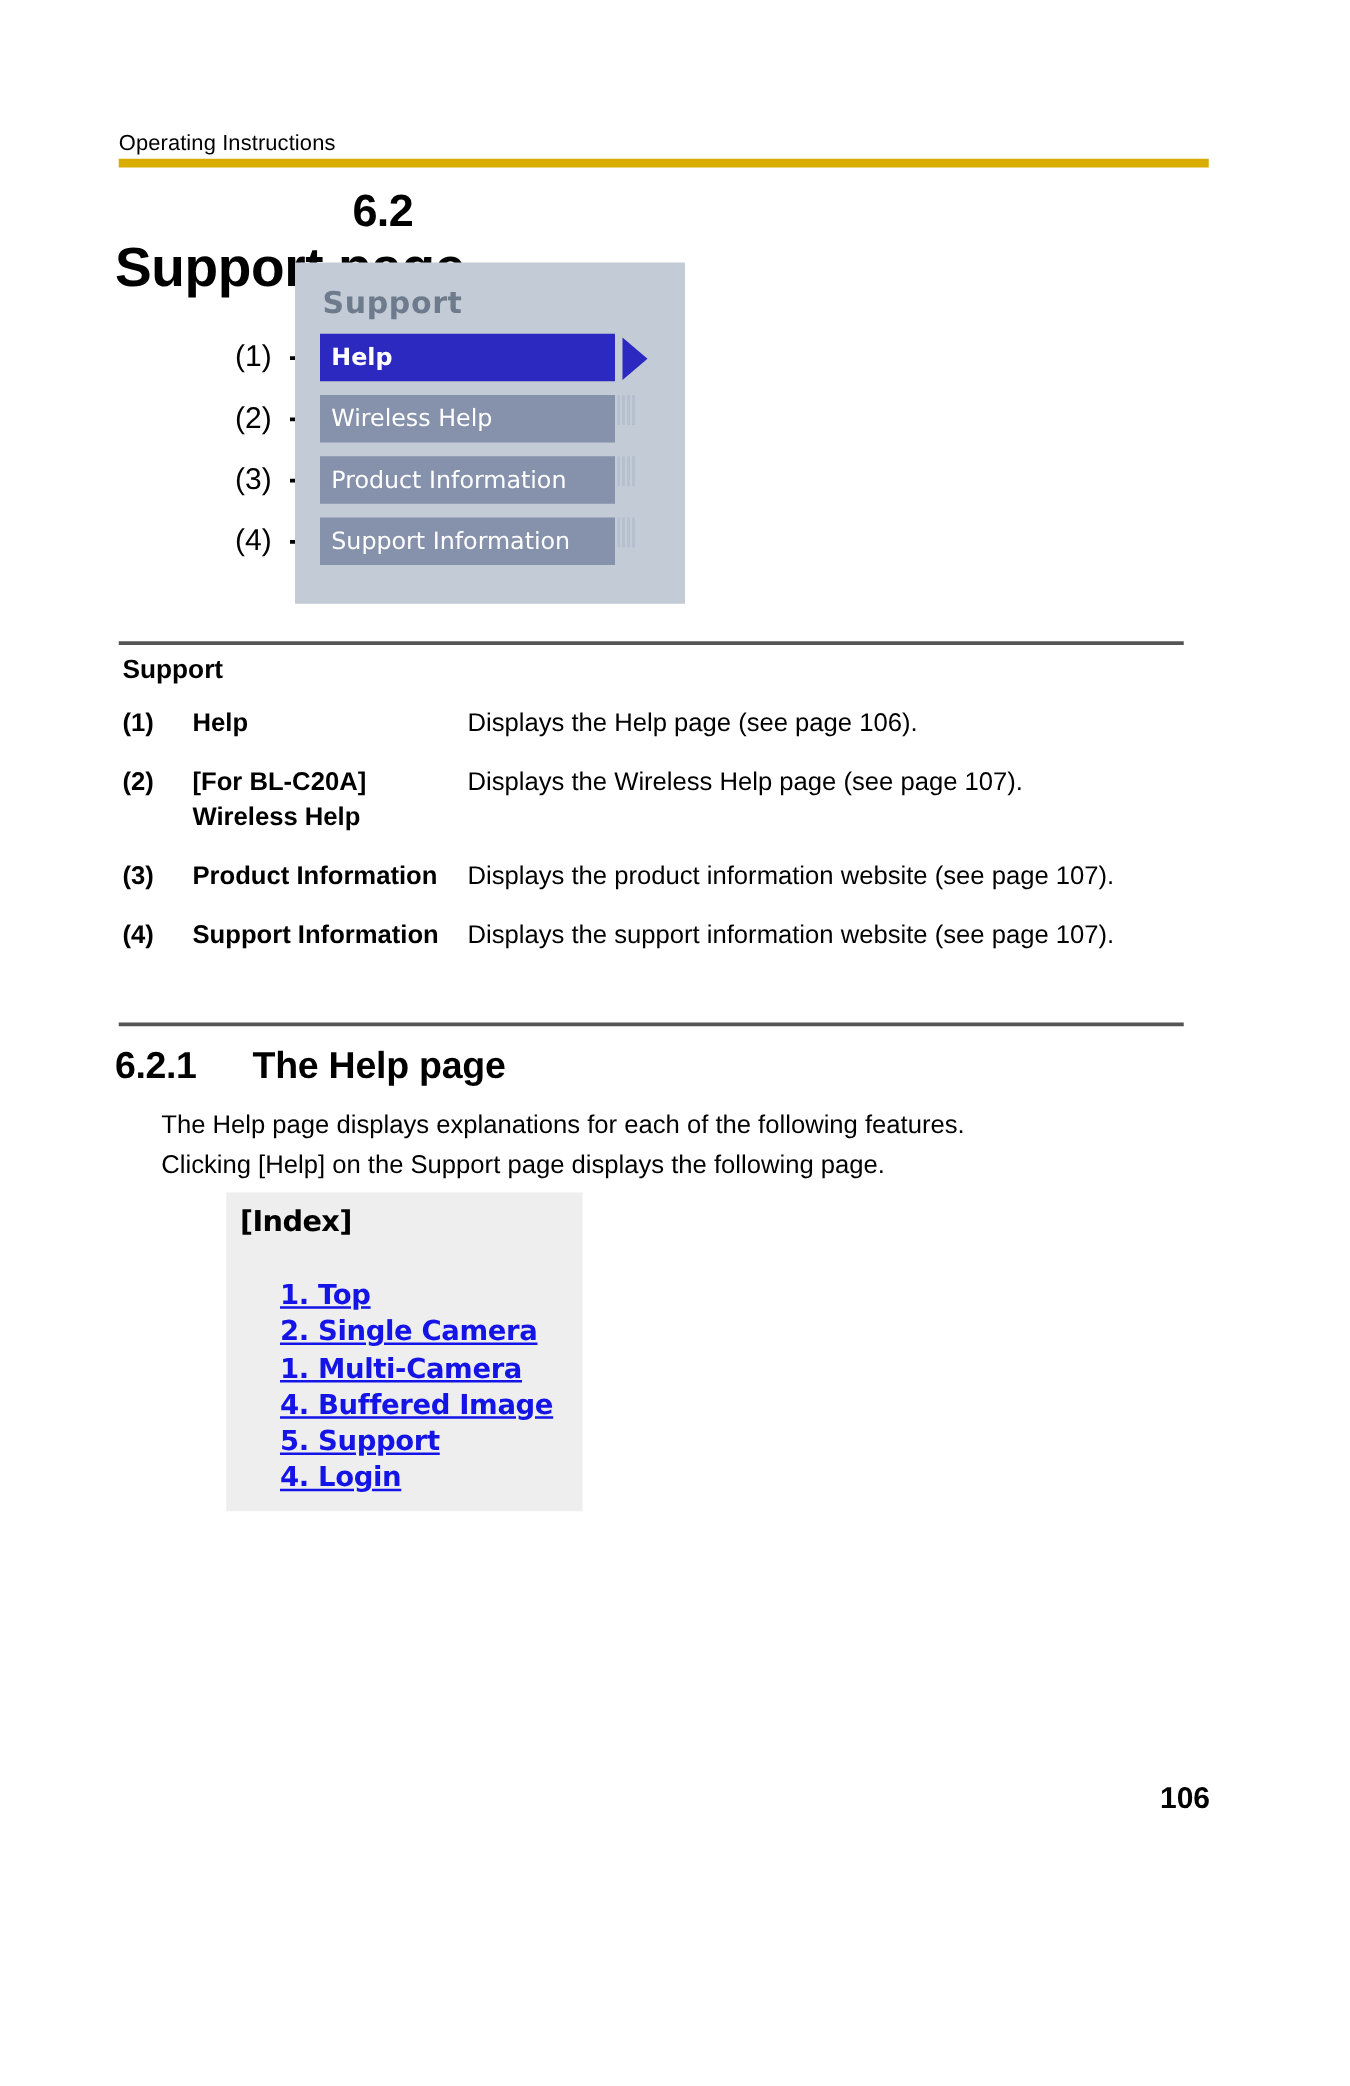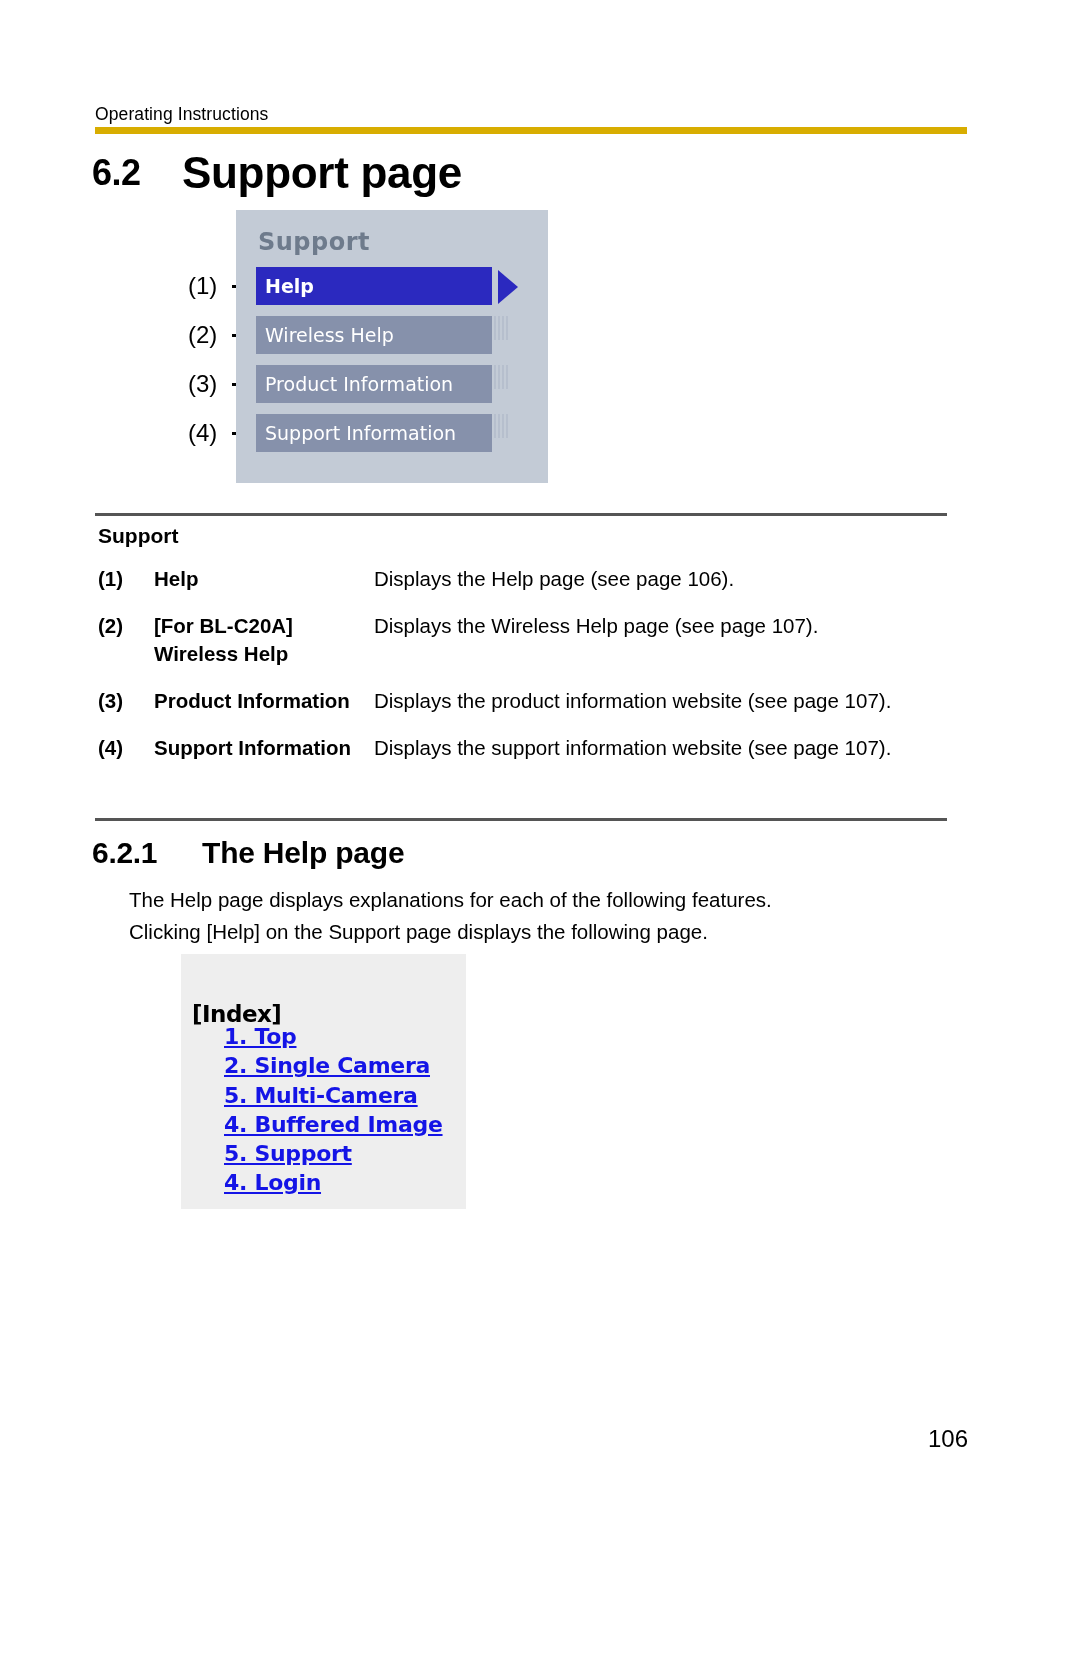--- a/index.html
+++ b/index.html
@@ -41,21 +41,22 @@
     height: 7px;
     background: #d8ad00;
   }
 
   
   .h1-row {
     position: absolute;
     left: 92px;
     top: 148px;
     display: flex;
-    align-items: center;
+    align-items: flex-end;
+    flex-direction: column;
   }
   .h1-num {
     font-size: 36px;
     font-weight: bold;
     width: 90px;
     letter-spacing: -0.5px;
   }
   .h1-text {
     font-size: 44px;
     font-weight: bold;
@@ -219,21 +220,20 @@
   }
   .index-title {
     position: absolute;
     left: 11px;
     top: 11px;
     font-size: 23px;
     font-weight: bold;
     color: #000;
     font-family: "DejaVu Sans", sans-serif;
     letter-spacing: -0.5px;
-    margin-top: 36px;
   }
   .index-links {
     position: absolute;
     left: 11px;
     top: 68px;
     margin-left: 32px;
   }
   .index-link {
     display: block;
     font-size: 22px;
@@ -245,21 +245,21 @@
     letter-spacing: -0.3px;
     white-space: nowrap;
   }
 
   
   .folio {
     position: absolute;
     right: 112px;
     top: 1425px;
     font-size: 24px;
-    font-weight: normal;
+    font-weight: bold;
   }
 </style>
 </head>
 <body>
 
 <div class="page">
 
   <div class="running-header">Operating Instructions</div>
   <div class="header-rule"></div>
 
@@ -343,21 +343,21 @@
   <div class="body-para">
     <div>The Help page displays explanations for each of the following features.</div>
     <div>Clicking [Help] on the Support page displays the following page.</div>
   </div>
 
   <div class="figure-index">
     <div class="index-title">[Index]</div>
     <div class="index-links">
       <span class="index-link">1. Top</span>
       <span class="index-link">2. Single Camera</span>
-      <span class="index-link">5. Multi-Camera</span>
+      <span class="index-link">1. Multi-Camera</span>
       <span class="index-link">4. Buffered Image</span>
       <span class="index-link">5. Support</span>
       <span class="index-link">4. Login</span>
     </div>
   </div>
 
   <div class="folio">106</div>
 
 </div>
 

